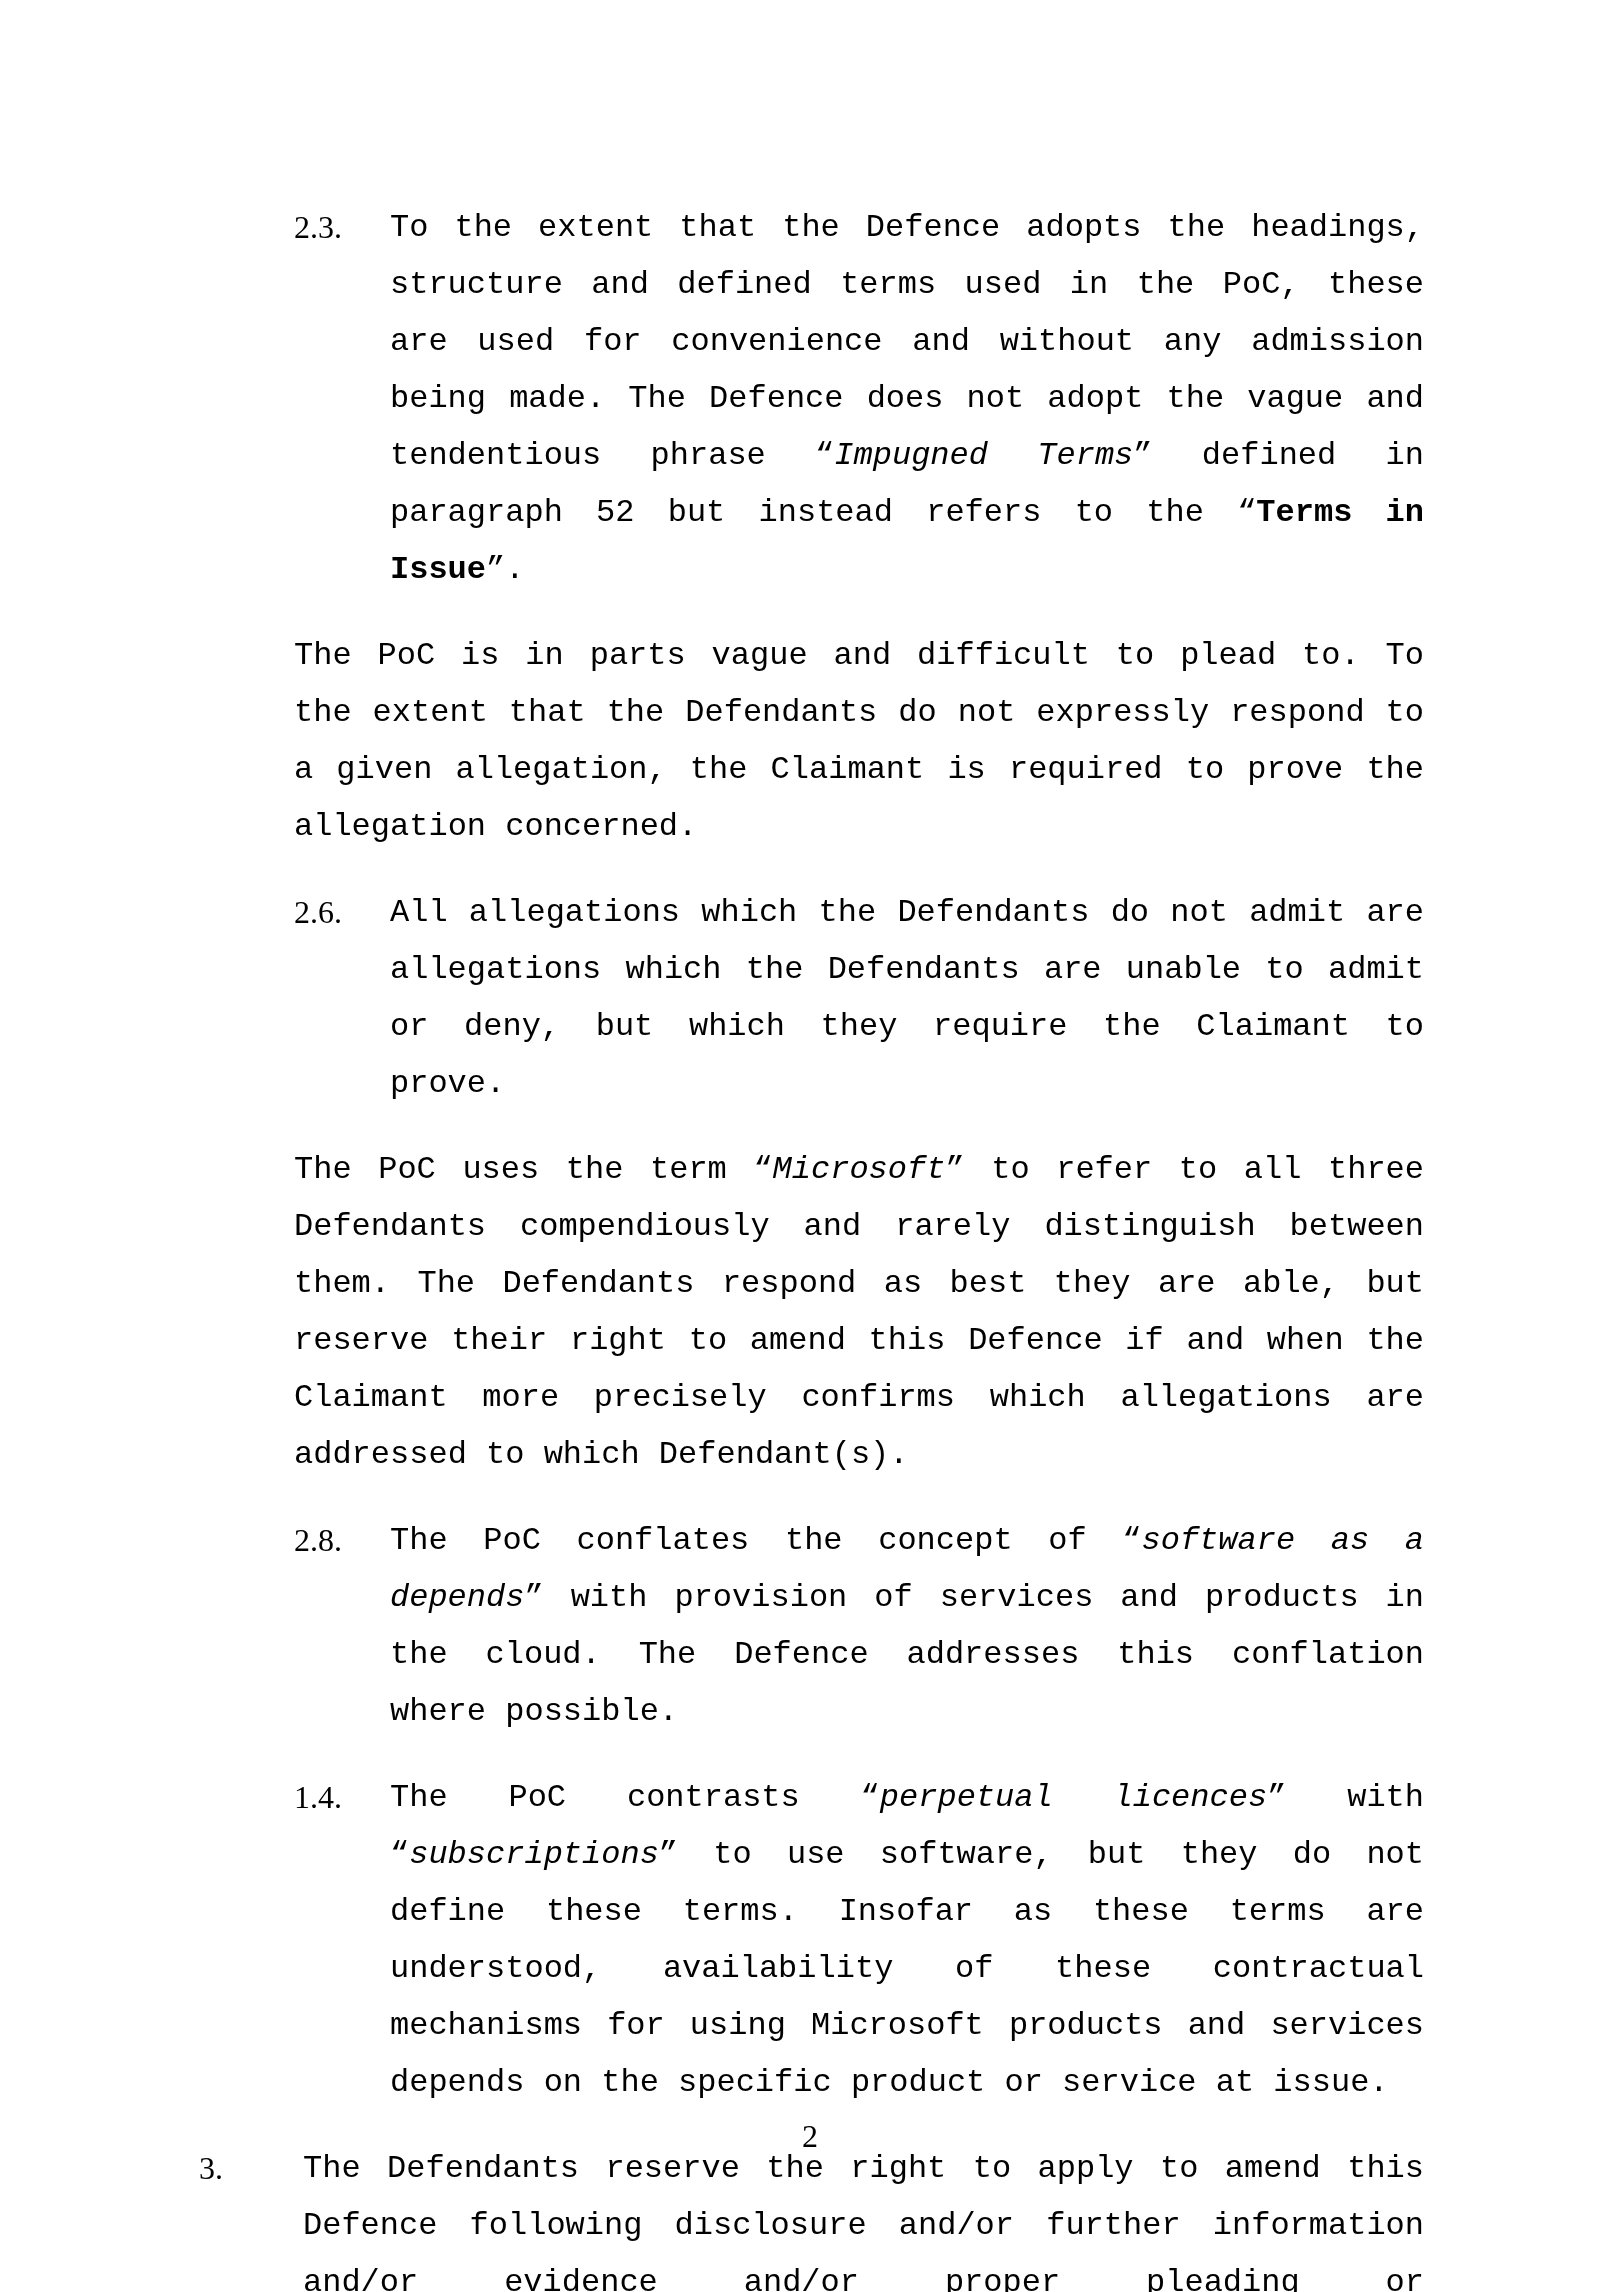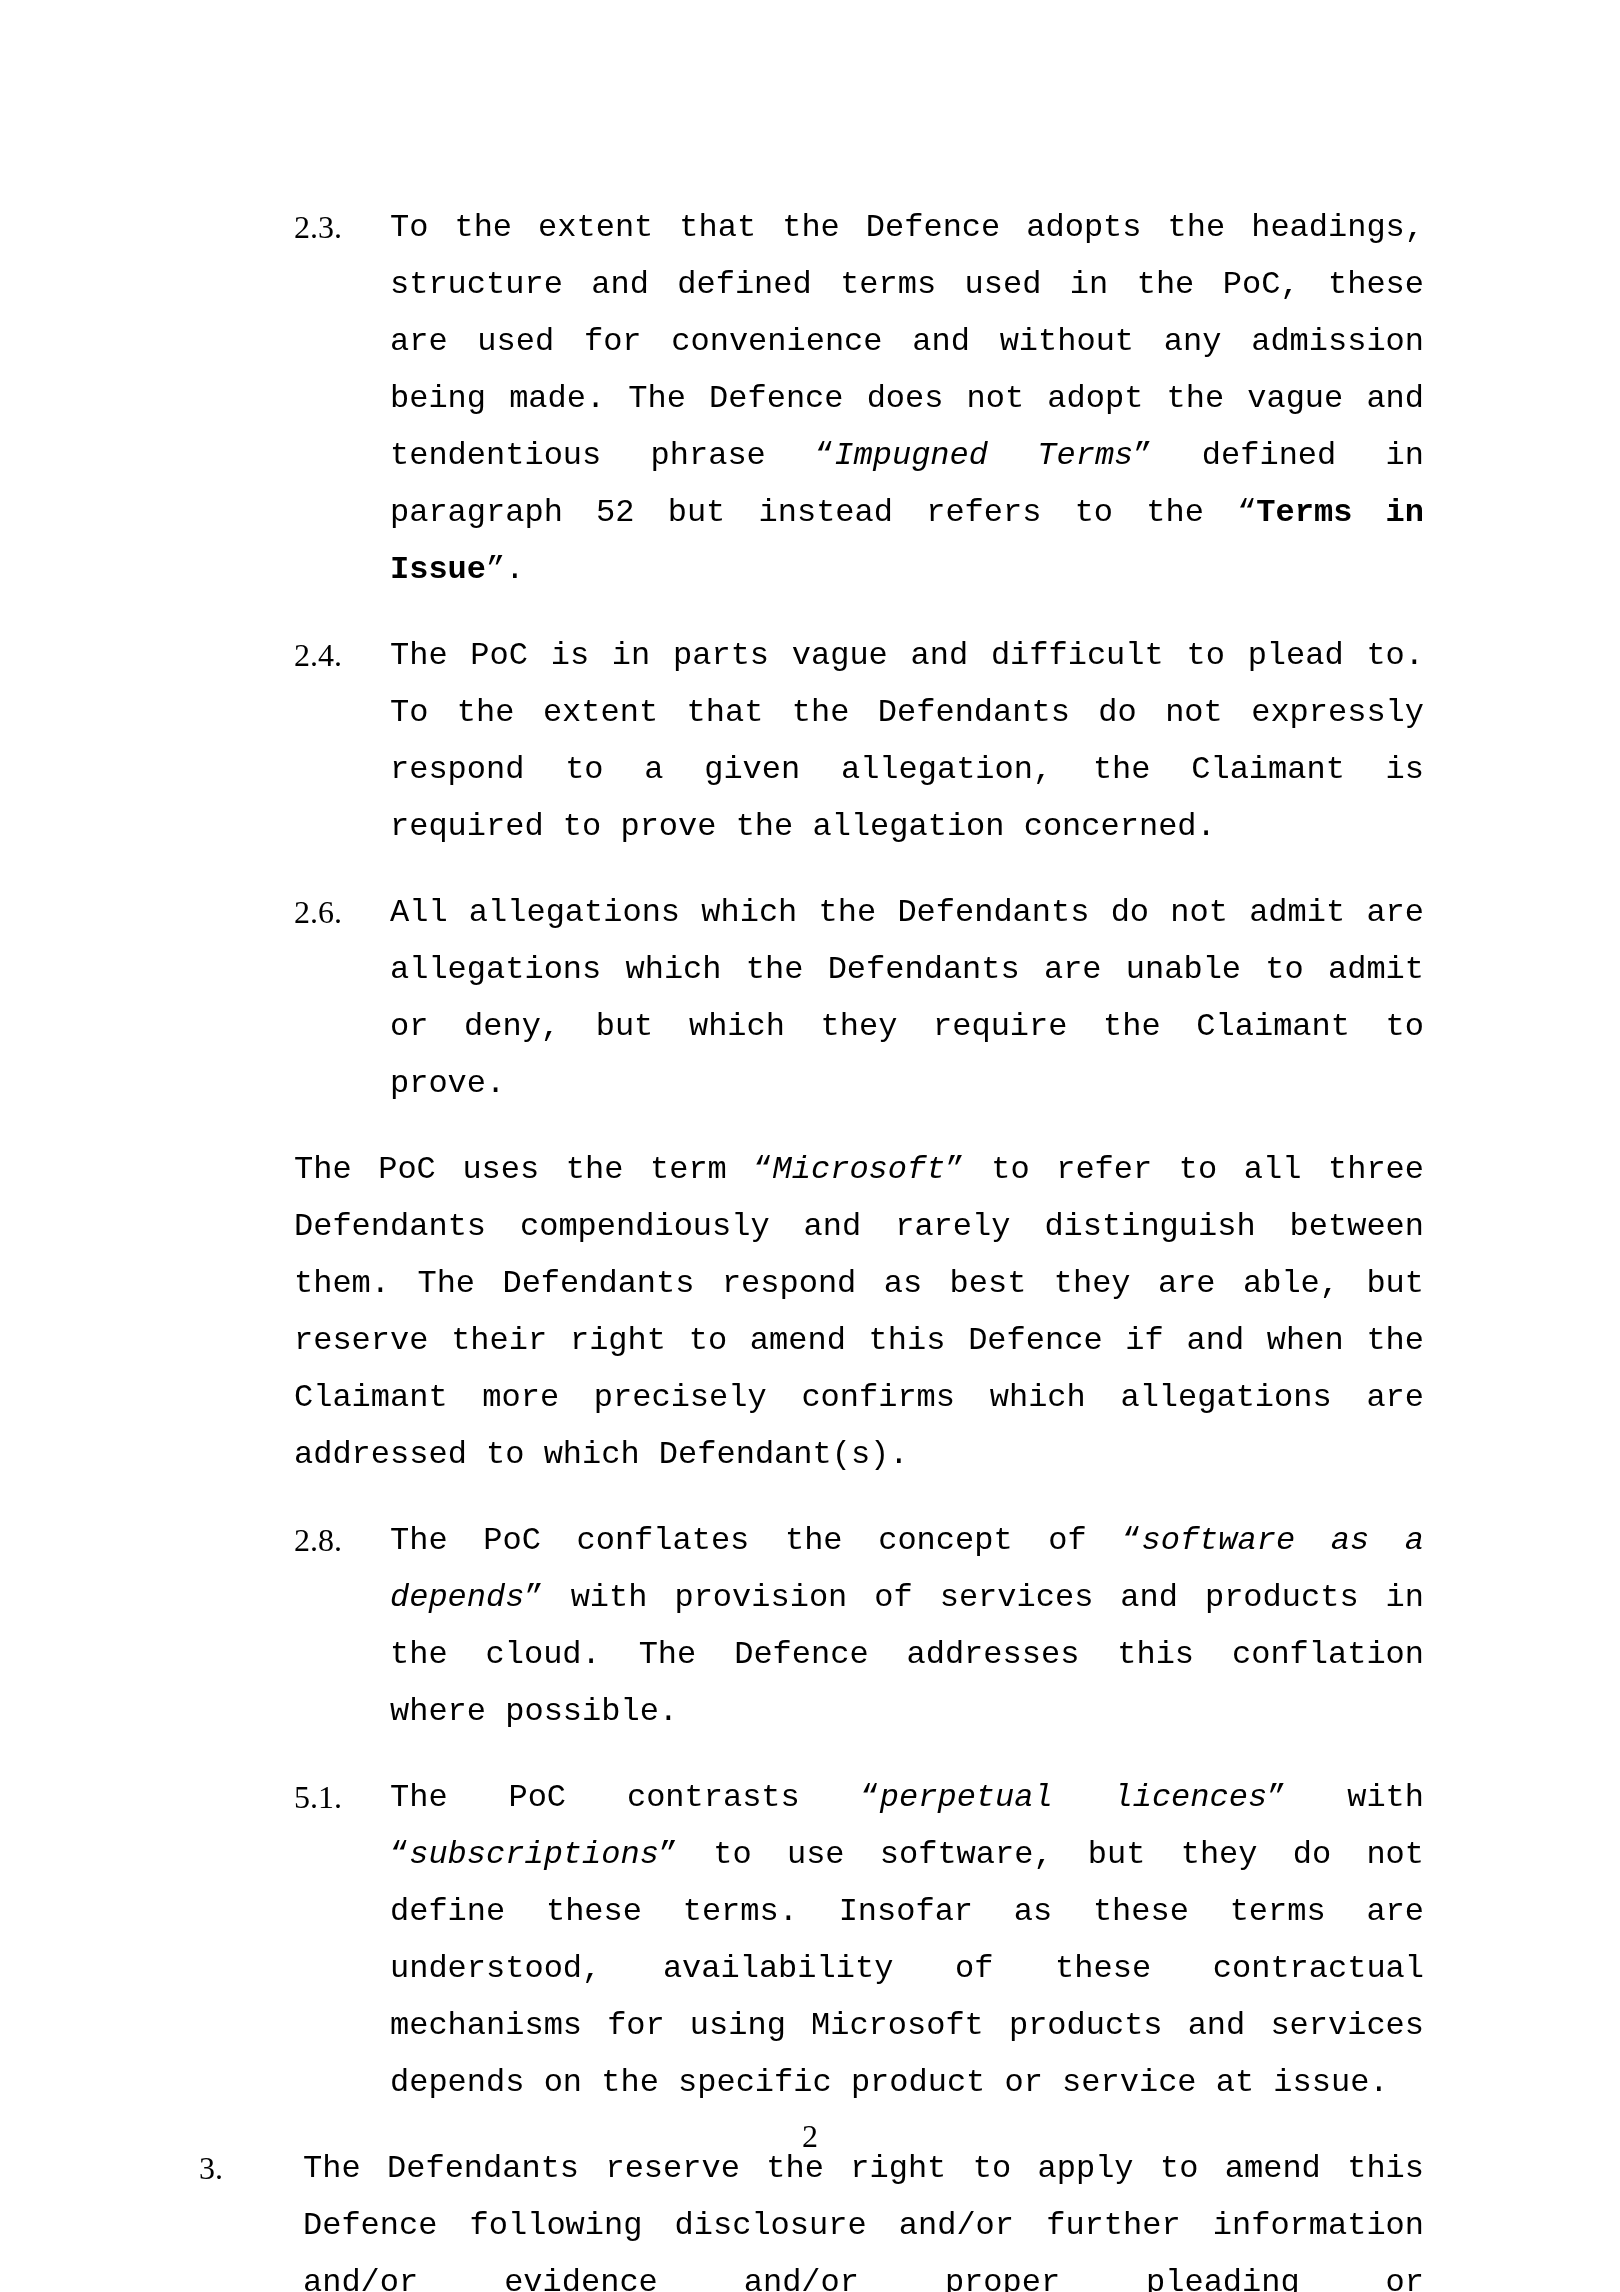--- a/index.html
+++ b/index.html
@@ -62,36 +62,35 @@
 </head>
 <body>
 
 <div class="page">
   <main class="content" id="paragraph-list">
       <div class="para sub">
         <span class="num">2.3.</span>
         <div class="text"><span>To the extent that the Defence adopts the headings, structure and defined terms used in the PoC, these are used for convenience and without any admission being made. The Defence does not adopt the vague and tendentious phrase “</span><span class="italic">Impugned Terms</span><span>” defined in paragraph 52 but instead refers to the “</span><span class="bold">Terms in Issue</span><span>”.</span></div>
       </div>
       <div class="para sub">
-        <span class="num">2.4.</span>
         <div class="text"><span>The PoC is in parts vague and difficult to plead to. To the extent that the Defendants do not expressly respond to a given allegation, the Claimant is required to prove the allegation concerned.</span></div>
       </div>
       <div class="para sub">
         <span class="num">2.6.</span>
         <div class="text"><span>All allegations which the Defendants do not admit are allegations which the Defendants are unable to admit or deny, but which they require the Claimant to prove.</span></div>
       </div>
       <div class="para sub">
         <div class="text"><span>The PoC uses the term “</span><span class="italic">Microsoft</span><span>” to refer to all three Defendants compendiously and rarely distinguish between them. The Defendants respond as best they are able, but reserve their right to amend this Defence if and when the Claimant more precisely confirms which allegations are addressed to which Defendant(s).</span></div>
       </div>
       <div class="para sub">
         <span class="num">2.8.</span>
         <div class="text"><span>The PoC conflates the concept of “</span><span class="italic">software as a depends</span><span>” with provision of services and products in the cloud. The Defence addresses this conflation where possible.</span></div>
       </div>
       <div class="para sub">
-        <span class="num">5.1.</span>
+        <span class="num">1.4.</span>
         <div class="text"><span>The PoC contrasts “</span><span class="italic">perpetual licences</span><span>” with “</span><span class="italic">subscriptions</span><span>” to use software, but they do not define these terms. Insofar as these terms are understood, availability of these contractual mechanisms for using Microsoft products and services depends on the specific product or service at issue.</span></div>
       </div>
       <div class="para main">
         <span class="num">3.</span>
         <div class="text"><span>The Defendants reserve the right to apply to amend this Defence following disclosure and/or further information and/or evidence and/or proper pleading or particularisation of the Claimant’s case.</span></div>
       </div>
     </main>
   <footer class="page-footer">
     <span>2</span>
   </footer>

